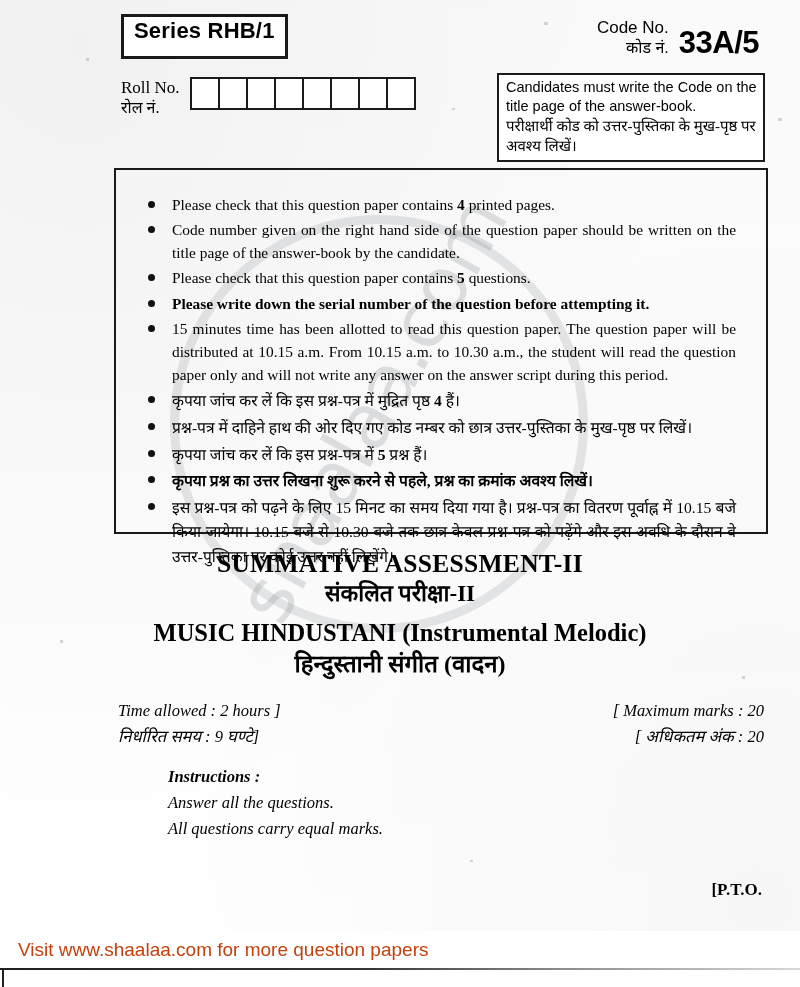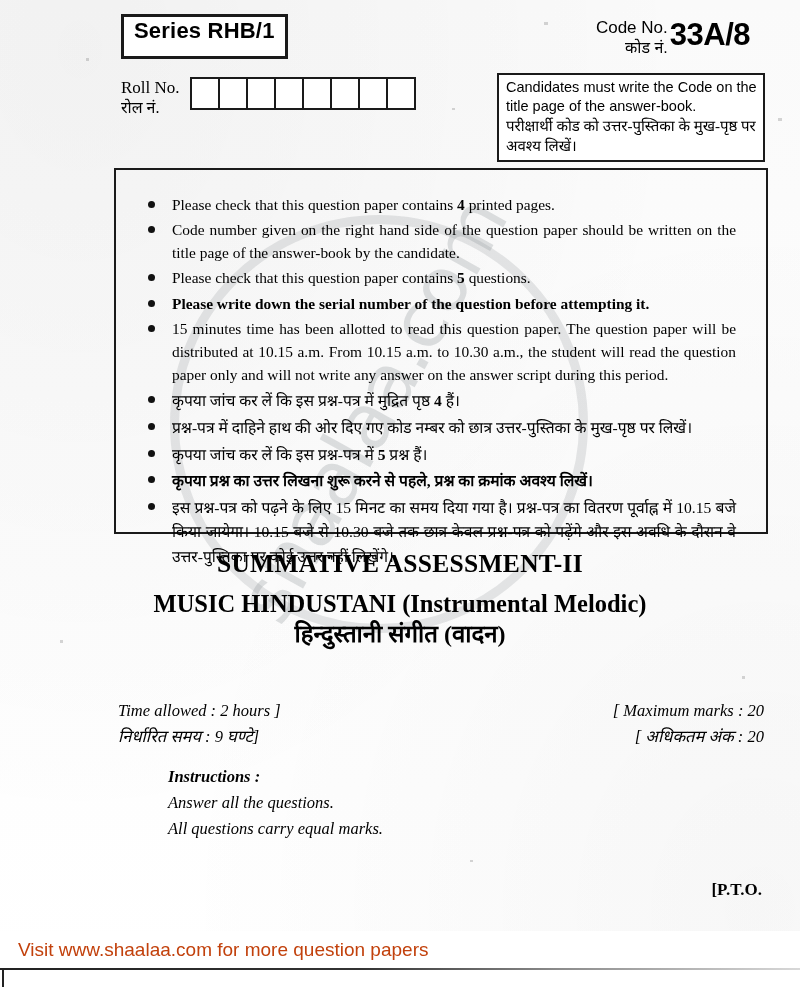--- a/index.html
+++ b/index.html
@@ -82,25 +82,25 @@
     font-family: "Liberation Sans", sans-serif;
     font-weight: bold;
     font-size: 22px;
     letter-spacing: 0.2px;
     line-height: 1.12;
     background: #fff;
   }
 
   .code-block {
     position: absolute;
-    right: 50px;
+    right: 41px;
     top: 14px;
     display: flex;
-    align-items: flex-start;
-    gap: 2px;
+    align-items: flex-end;
+    gap: 10px;
   }
   .code-labels {
     text-align: right;
     font-family: "Liberation Sans", sans-serif;
     font-size: 17px;
     line-height: 1.25;
     padding-top: 3px;
   }
   .code-labels .hi {
     font-family: "Liberation Sans", sans-serif;
@@ -352,21 +352,21 @@
 
   <div class="layer">
 
     <div class="series-box">Series RHB/1</div>
 
     <div class="code-block">
       <div class="code-labels">
         <div>Code No.</div>
         <div class="hi">कोड नं.</div>
       </div>
-      <div class="code-value">33A/8</div>
+      <div class="code-value">33A/5</div>
     </div>
 
     <div class="roll-wrap">
       <div class="roll-labels">
         <div>Roll No.</div>
         <div class="hi">रोल नं.</div>
       </div>
       <div class="roll-boxes" id="roll-boxes">
           <div class="roll-cell"></div>
           <div class="roll-cell"></div>
@@ -394,20 +394,21 @@
           <li class="hi"><span>कृपया जांच कर लें कि इस प्रश्न-पत्र में मुद्रित पृष्ठ </span><span class="b">4</span><span> हैं।</span></li>
           <li class="hi"><span>प्रश्न-पत्र में दाहिने हाथ की ओर दिए गए कोड नम्बर को छात्र उत्तर-पुस्तिका के मुख-पृष्ठ पर लिखें।</span></li>
           <li class="hi"><span>कृपया जांच कर लें कि इस प्रश्न-पत्र में </span><span class="b">5</span><span> प्रश्न हैं।</span></li>
           <li class="hi bold"><span>कृपया प्रश्न का उत्तर लिखना शुरू करने से पहले, प्रश्न का क्रमांक अवश्य लिखें।</span></li>
           <li class="hi"><span>इस प्रश्न-पत्र को पढ़ने के लिए 15 मिनट का समय दिया गया है। प्रश्न-पत्र का वितरण पूर्वाह्न में 10.15 बजे किया जायेगा।   10.15 बजे से 10.30 बजे तक छात्र केवल प्रश्न-पत्र को पढ़ेंगे और इस अवधि के दौरान वे उत्तर-पुस्तिका पर कोई उत्तर नहीं लिखेंगे।</span></li>
         </ul>
     </div>
 
     <div class="titles">
       <div class="t-en1">SUMMATIVE ASSESSMENT-II</div>
+      <div class="t-hi1">संकलित परीक्षा-II</div>
       <div class="t-en2">MUSIC HINDUSTANI (Instrumental Melodic)</div>
       <div class="t-hi2">हिन्दुस्तानी संगीत (वादन)</div>
     </div>
 
     <div class="meta">
       <div class="meta-row">
         <span>Time allowed : 2 hours ]</span>
         <span class="right">[ Maximum marks : 20</span>
       </div>
       <div class="meta-row">

